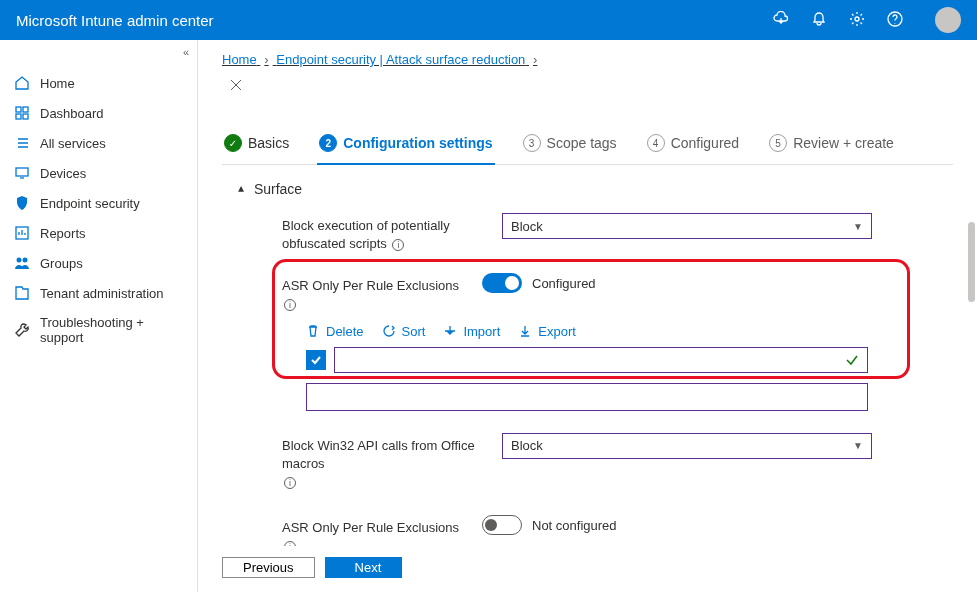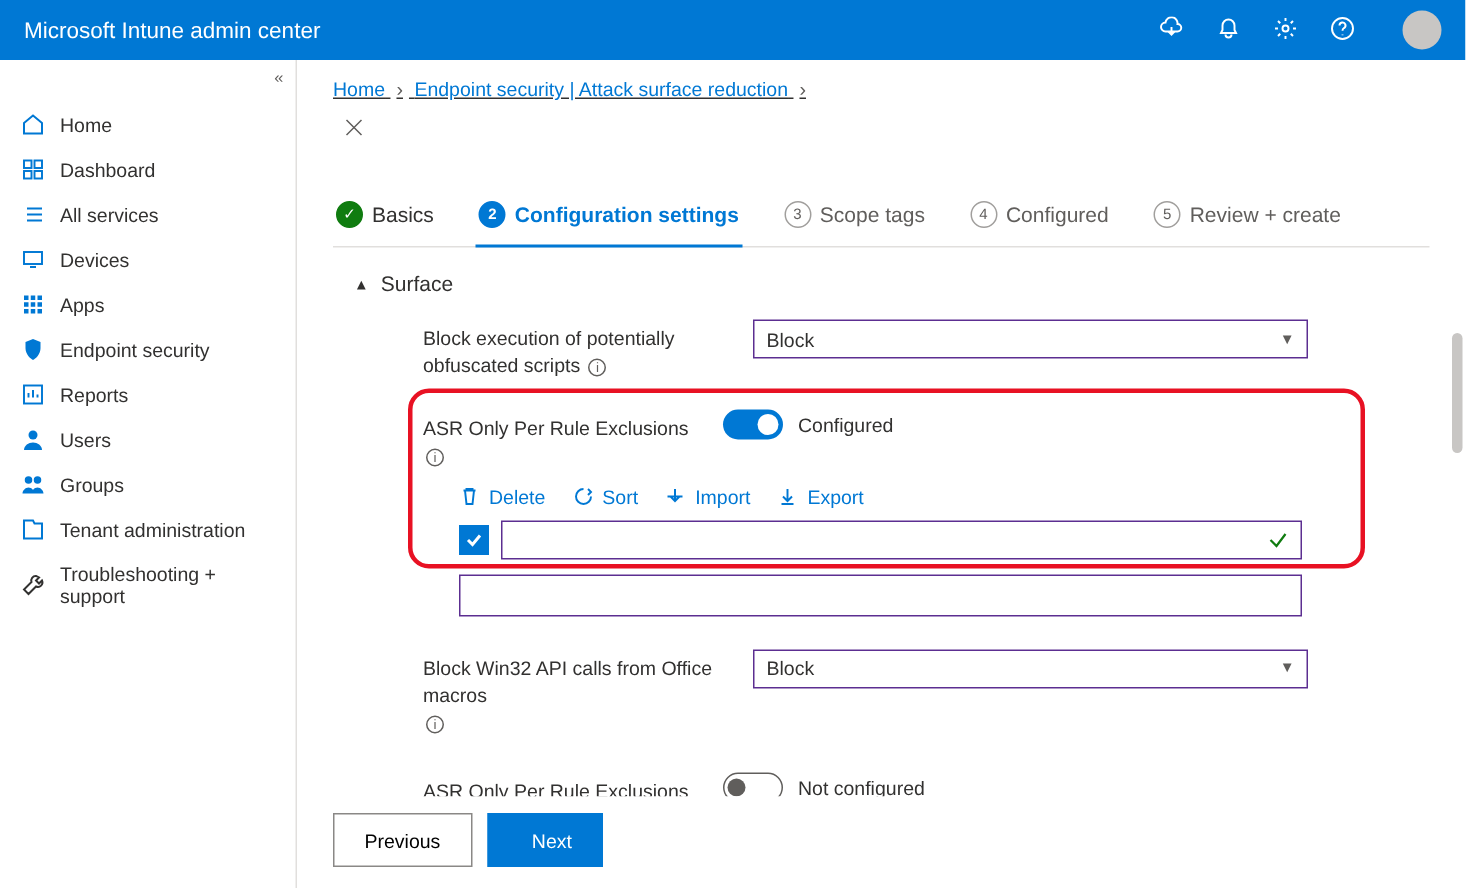--- a/index.html
+++ b/index.html
@@ -69,21 +69,21 @@
   .chk { width: 20px; height: 20px; background: #0078d4; display: flex; align-items: center; justify-content: center; cursor: pointer; }
   .chk svg { stroke: #fff; stroke-width: 2; fill: none; }
   .excl-input { flex: 0 0 534px; height: 26px; border: 1px solid #5c2e91; padding: 0 8px; font-size: 13px; position: relative; }
   .excl-input .ok { position: absolute; right: 8px; top: 5px; color: #107c10; }
 
   .empty-input { margin-left: 84px; width: 562px; height: 28px; border: 1px solid #5c2e91; }
 
   .highlight-box { position: absolute; border: 3px solid #e81123; border-radius: 14px; pointer-events: none; }
 
   .footer { position: absolute; bottom: 0; left: 198px; right: 0; padding: 10px 24px 14px; display: flex; gap: 10px; background: #fff; border-top: 1px solid #fff; }
-  .btn { height: 36px; padding: 0 20px; font-size: 13px; cursor: pointer; border: 1px solid #8a8886; background: #fff; }
+  .btn { height: 21px; padding: 0 20px; font-size: 13px; cursor: pointer; border: 1px solid #8a8886; background: #fff; }
   .btn.primary { background: #0078d4; color: #fff; border-color: #0078d4; padding-left: 29px; }
 
   .scrollthumb { position: absolute; right: 2px; top: 118px; width: 7px; height: 80px; background: #c8c6c4; border-radius: 4px; }
 </style>
 </head>
 <body>
 
 <div class="topbar">
   <div class="brand">Microsoft Intune admin center</div>
   <div class="actions">
@@ -142,58 +142,33 @@
           <svg width="16" height="16" viewBox="0 0 16 16" fill="none" stroke="#0078d4" stroke-width="1.3">
             <rect x="2" y="3" width="12" height="8"></rect>
             <path d="M6 13h4"></path>
           </svg>
         </span>
       <span>Devices</span>
     </div>
     <div class="nav-item">
       <span class="ic">
           <svg width="16" height="16" viewBox="0 0 16 16" fill="#0078d4">
-            <rect x="2" y="2" width="3" height="3"></rect>
-            <rect x="6.5" y="2" width="3" height="3"></rect>
-            <rect x="11" y="2" width="3" height="3"></rect>
-            <rect x="2" y="6.5" width="3" height="3"></rect>
-            <rect x="6.5" y="6.5" width="3" height="3"></rect>
-            <rect x="11" y="6.5" width="3" height="3"></rect>
-            <rect x="2" y="11" width="3" height="3"></rect>
-            <rect x="6.5" y="11" width="3" height="3"></rect>
-            <rect x="11" y="11" width="3" height="3"></rect>
-          </svg>
-        </span>
-      <span>Apps</span>
-    </div>
-    <div class="nav-item">
-      <span class="ic">
-          <svg width="16" height="16" viewBox="0 0 16 16" fill="#0078d4">
             <path d="M8 1l5 2v4c0 4-3 7-5 8-2-1-5-4-5-8V3l5-2z"></path>
           </svg>
         </span>
       <span>Endpoint security</span>
     </div>
     <div class="nav-item">
       <span class="ic">
           <svg width="16" height="16" viewBox="0 0 16 16" fill="none" stroke="#0078d4" stroke-width="1.3">
             <rect x="2" y="2" width="12" height="12"></rect>
             <path d="M5 10V7M8 10V5M11 10V8"></path>
           </svg>
         </span>
       <span>Reports</span>
-    </div>
-    <div class="nav-item">
-      <span class="ic">
-          <svg width="16" height="16" viewBox="0 0 16 16" fill="#0078d4">
-            <circle cx="8" cy="5" r="3"></circle>
-            <path d="M2 15c0-3 3-5 6-5s6 2 6 5"></path>
-          </svg>
-        </span>
-      <span>Users</span>
     </div>
     <div class="nav-item">
       <span class="ic">
           <svg width="16" height="16" viewBox="0 0 16 16" fill="#0078d4">
             <circle cx="5" cy="5" r="2.5"></circle>
             <circle cx="11" cy="5" r="2.5"></circle>
             <path d="M1 14c0-2 2-4 4-4s4 2 4 4M7 14c0-2 2-4 4-4s4 2 4 4"></path>
           </svg>
         </span>
       <span>Groups</span>

